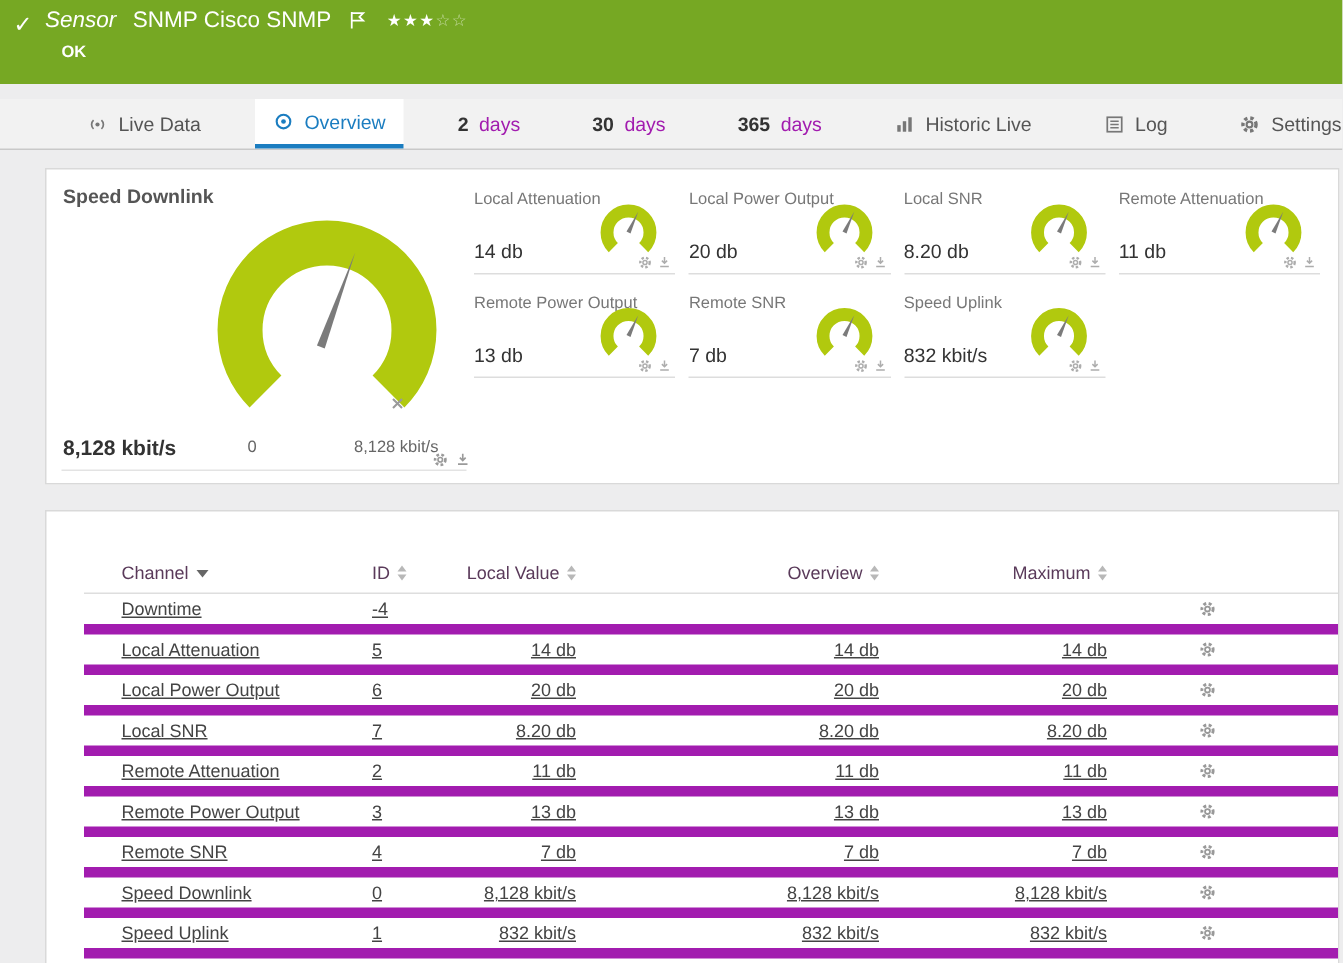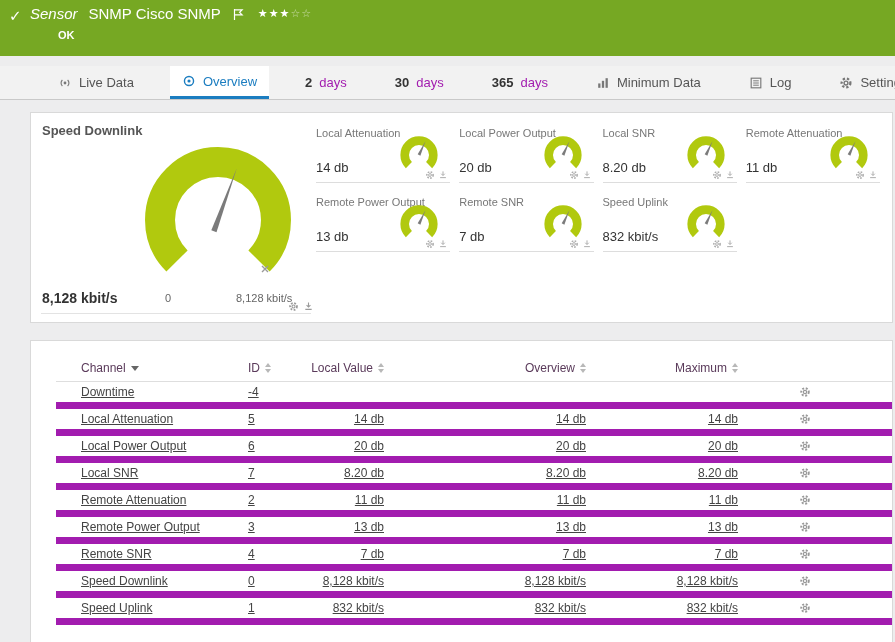--- a/index.html
+++ b/index.html
@@ -14,21 +14,21 @@
   
   .header { position: absolute; top: 0; left: 0; right: 0; height: 56px;
     background: var(--header-green, #76a823); color: #fff; }
   .check { position: absolute; left: 9px; top: 7px; font-size: 15px; font-weight: bold; }
   .titleblock { position: absolute; left: 30px; top: 5px; }
   .titleline { display: flex; align-items: center; gap: 11px; font-size: 15px; }
   .sensor-label { font-style: italic; }
   .flag-icon { width: 13px; height: 13px; display: inline-block; color: #fff; cursor: pointer; }
   .stars { font-size: 11px; letter-spacing: 1px; cursor: pointer; margin-left: 2px; }
   .stars .empty { opacity: .55; }
-  .status-ok { margin-left: 28px; margin-top: 7px; font-size: 11px; font-weight: bold; }
+  .status-ok { margin-left: 11px; margin-top: 7px; font-size: 11px; font-weight: bold; }
 
   
   .tabbar { position: absolute; top: 66px; left: 0; right: 0; height: 34px;
     background: #f2f2f2; border-bottom: 1px solid #c9c9c9;
     display: flex; align-items: stretch; padding-left: 46px; gap: 24px; }
   .tab { display: flex; align-items: center; gap: 7px; padding: 0 12px;
     font-size: 13px; color: #555; cursor: pointer; white-space: nowrap; }
   .tab .ticon { display: flex; color: #777; }
   .tab svg { width: 14px; height: 14px; }
   .tab .num { font-weight: bold; color: #333; }
@@ -64,21 +64,21 @@
   .m-label { font-size: 11px; color: #777; padding-top: 2px; }
   .m-value { position: absolute; left: 0; top: 35px; font-size: 13px; color: #333; }
   .m-gauge { position: absolute; right: 10px; top: 9px; width: 42px; height: 42px;
     color: var(--gauge-olive, #b1c90e); }
   .m-icons { position: absolute; right: 2px; bottom: 2px; display: flex; gap: 3px; color: #adadad; }
   .m-icons svg { width: 10px; height: 10px; cursor: pointer; }
 
   
   .thead, .trow { display: grid; grid-template-columns: 167px 60px 76px 202px 152px 1fr;
     padding: 0 25px; align-items: center; font-size: 12px; }
-  .thead { height: 27px; margin-top: 14px; border-bottom: 1px solid #dedede;
+  .thead { height: 27px; margin-top: 28px; border-bottom: 1px solid #dedede;
     color: var(--table-header, #5a3a5a); }
   .trow { height: 27px; border-bottom: 7px solid #a21caf; color: #444; text-decoration: underline; }
   .th { display: flex; align-items: center; gap: 5px; cursor: pointer; }
   .th.right { justify-content: flex-end; }
   .cell.right { text-align: right; }
   .c-edit { display: flex; justify-content: flex-end; padding-right: 56px; color: #999; }
   .c-edit svg { width: 12px; height: 12px; cursor: pointer; }
 
   .sort-both { display: inline-flex; flex-direction: column; gap: 2px; }
   .sort-both i { display: block; width: 0; height: 0;
@@ -159,21 +159,21 @@
     <span class="word">days</span>
   </div>
   <div class="tab">
     <span class="ticon">
       <svg viewBox="0 0 16 16">
           <rect x="2.5" y="8.5" width="2.6" height="5" fill="currentColor"></rect>
           <rect x="6.7" y="5.5" width="2.6" height="8" fill="currentColor"></rect>
           <rect x="10.9" y="2.5" width="2.6" height="11" fill="currentColor"></rect>
         </svg>
     </span>
-    <span>Minimum Data</span>
+    <span>Historic Live</span>
   </div>
   <div class="tab">
     <span class="ticon">
       <svg viewBox="0 0 16 16">
           <rect x="2.5" y="2.5" width="11" height="11" fill="none" stroke="currentColor" stroke-width="1.3"></rect>
           <path d="M4.8 5.5h6.4M4.8 8h6.4M4.8 10.5h6.4" stroke="currentColor" stroke-width="1.1"></path>
         </svg>
     </span>
     <span>Log</span>
   </div>

